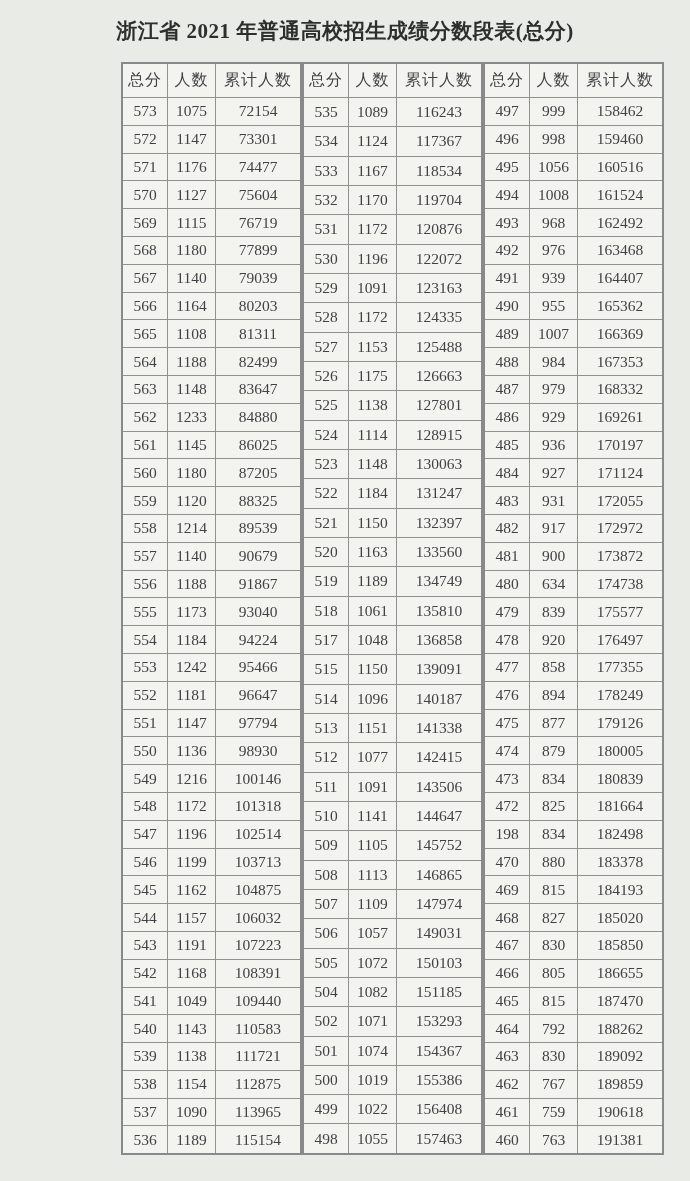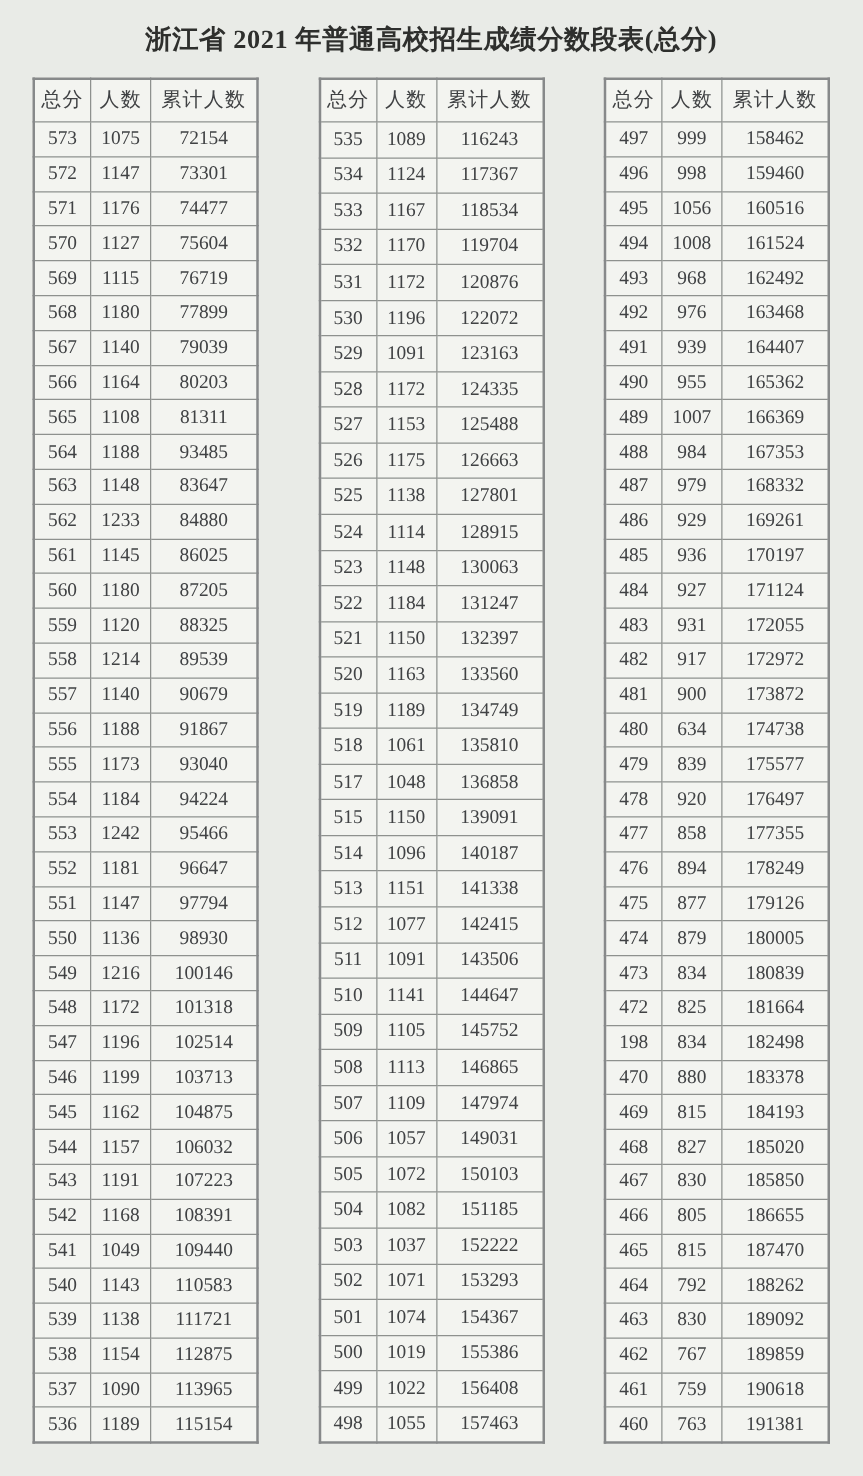--- a/index.html
+++ b/index.html
@@ -22,21 +22,21 @@
     margin: 0;
     padding-top: 17px;
     text-align: center;
     font-size: 21px;
     font-weight: bold;
     letter-spacing: 0.5px;
     color: #2e2f2d;
   }
   .tables {
     display: flex;
-    justify-content: space-between;
+    justify-content: flex-end;
     margin: 17px 26px 0 26px;
   }
   table.score-table {
     border-collapse: collapse;
     background: #f3f4f0;
     border: 2px solid #87898a;
     table-layout: fixed;
   }
   .score-table th, .score-table td {
     border: 1px solid #8e918e;
@@ -116,21 +116,21 @@
             <td>80203</td>
           </tr>
           <tr>
             <td>565</td>
             <td>1108</td>
             <td>81311</td>
           </tr>
           <tr>
             <td>564</td>
             <td>1188</td>
-            <td>93485</td>
+            <td>82499</td>
           </tr>
           <tr>
             <td>563</td>
             <td>1148</td>
             <td>83647</td>
           </tr>
           <tr>
             <td>562</td>
             <td>1233</td>
             <td>84880</td>
@@ -423,25 +423,20 @@
           </tr>
           <tr>
             <td>505</td>
             <td>1072</td>
             <td>150103</td>
           </tr>
           <tr>
             <td>504</td>
             <td>1082</td>
             <td>151185</td>
-          </tr>
-          <tr>
-            <td>503</td>
-            <td>1037</td>
-            <td>152222</td>
           </tr>
           <tr>
             <td>502</td>
             <td>1071</td>
             <td>153293</td>
           </tr>
           <tr>
             <td>501</td>
             <td>1074</td>
             <td>154367</td>

